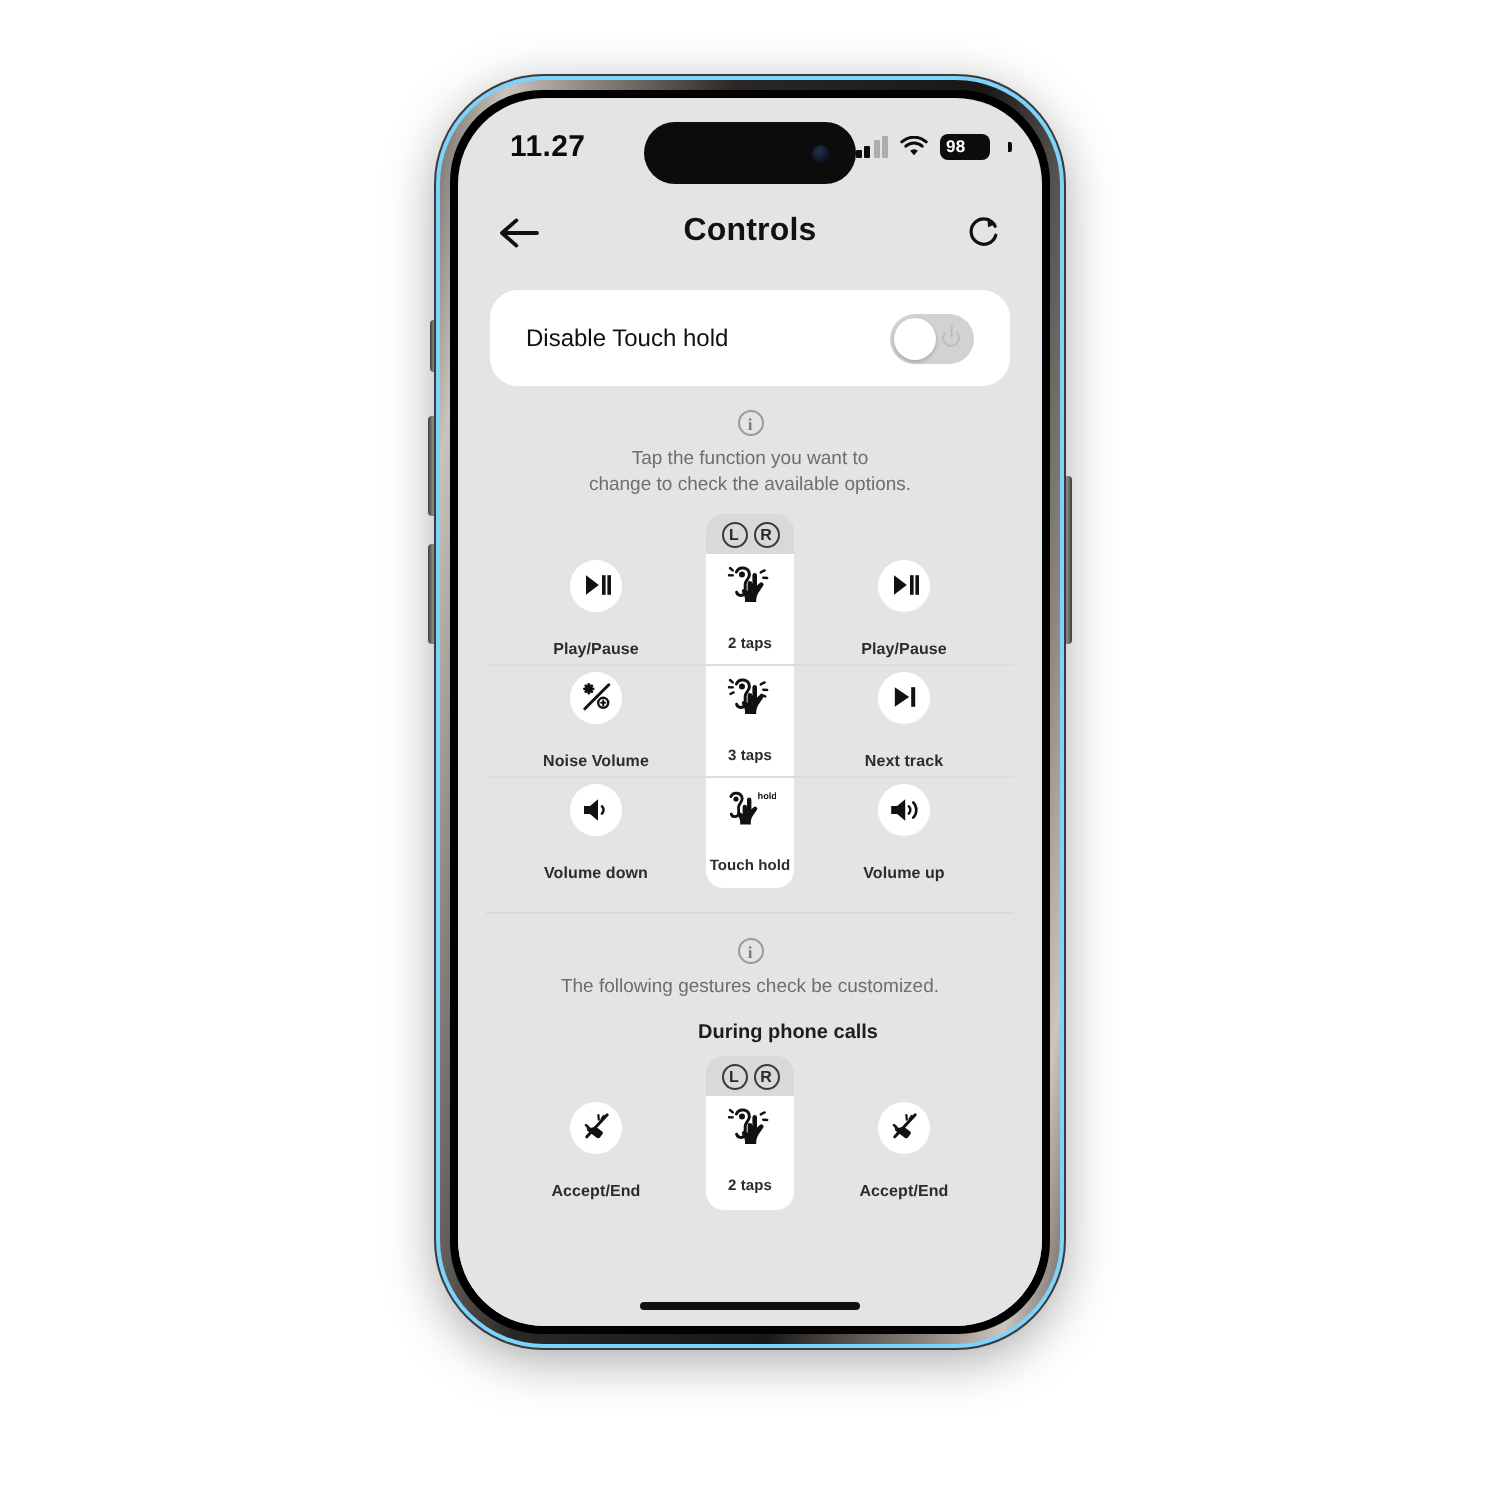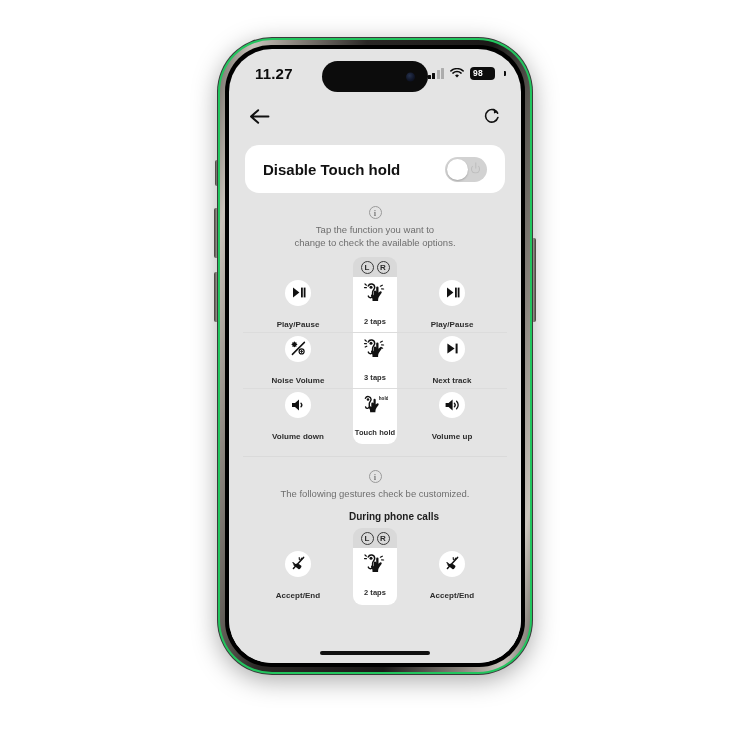--- a/index.html
+++ b/index.html
@@ -10,21 +10,21 @@
     overflow: hidden;
   }
 
   
   #stage { position: relative; width: 750px; height: 750px; background:#fff; }
 
   .phone-outer{
     position:absolute; left:218px; top:38px;
     width:314px; height:636px;
     border-radius:54px;
-    background:#22c55e;
+    background:#7dd3fc;
     box-shadow:0 0 0 1px #3a3a3a, 0 6px 26px rgba(0,0,0,.35);
   }
   .phone-band{
     position:absolute; inset:2px;
     border-radius:52px;
     background:linear-gradient(100deg,#6f6a64 0%,#c9c3bb 8%,#8b857e 18%,#2a2725 35%,#1a1817 65%,#8b857e 84%,#cbc5bd 93%,#6b6660 100%);
   }
   .phone-inner{
     position:absolute; inset:7px;
     border-radius:46px; background:#000;
@@ -103,21 +103,21 @@
     position:relative;
   }
 
   .card{
     margin:6px 16px 0 16px;
     background:#fff; border-radius:14px;
     height:48px;
     display:flex; align-items:center; justify-content:space-between;
     padding:0 18px;
   }
-  .card-label{ font-size:15px; font-weight:700; color:#111; }
+  .card-label{ font-size:12px; font-weight:400; color:#111; }
 
   .toggle{
     width:42px; height:25px; border-radius:13px;
     background:#d2d2d2; position:relative; cursor:pointer; flex:none;
   }
   .toggle .knob{
     position:absolute; top:2px; left:2px;
     width:21px; height:21px; border-radius:50%;
     background:#fff; box-shadow:0 1px 2px rgba(0,0,0,.22);
   }
@@ -247,20 +247,21 @@
         </div>
 
         <div class="navbar">
           <div class="nav-btn">
             <span>
               <svg width="21" height="17" viewBox="0 0 21 17">
                 <path d="M9.2 2.2 L2 8.5 L9.2 14.8 M2.3 8.5 H19.5" stroke="#111" stroke-width="1.9" fill="none" stroke-linecap="round" stroke-linejoin="round"></path>
               </svg>
             </span>
           </div>
+          <div class="nav-title">Controls</div>
           <div class="nav-spacer"></div>
           <div class="nav-btn">
             <span>
               <svg width="18" height="18" viewBox="0 0 18 18">
                 <path d="M14.6 6.2 A6.3 6.3 0 1 0 14.9 10.6" stroke="#111" stroke-width="1.6" fill="none" stroke-linecap="round"></path>
                 <path d="M10.7 1.6 L14.9 5.0 L11.0 6.6 Z" fill="#111"></path>
               </svg>
             </span>
           </div>
         </div>

